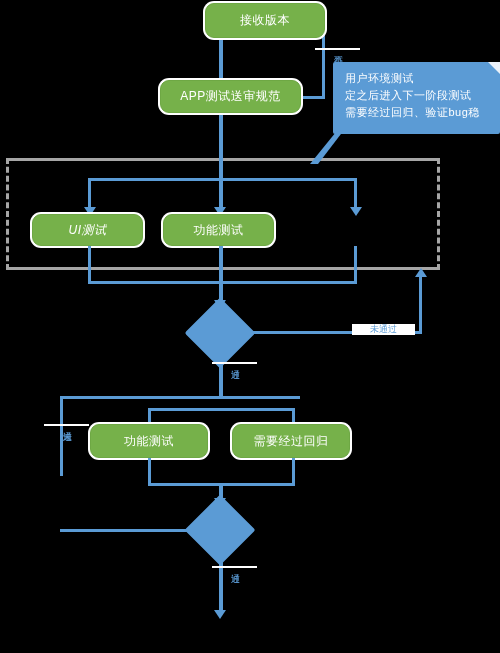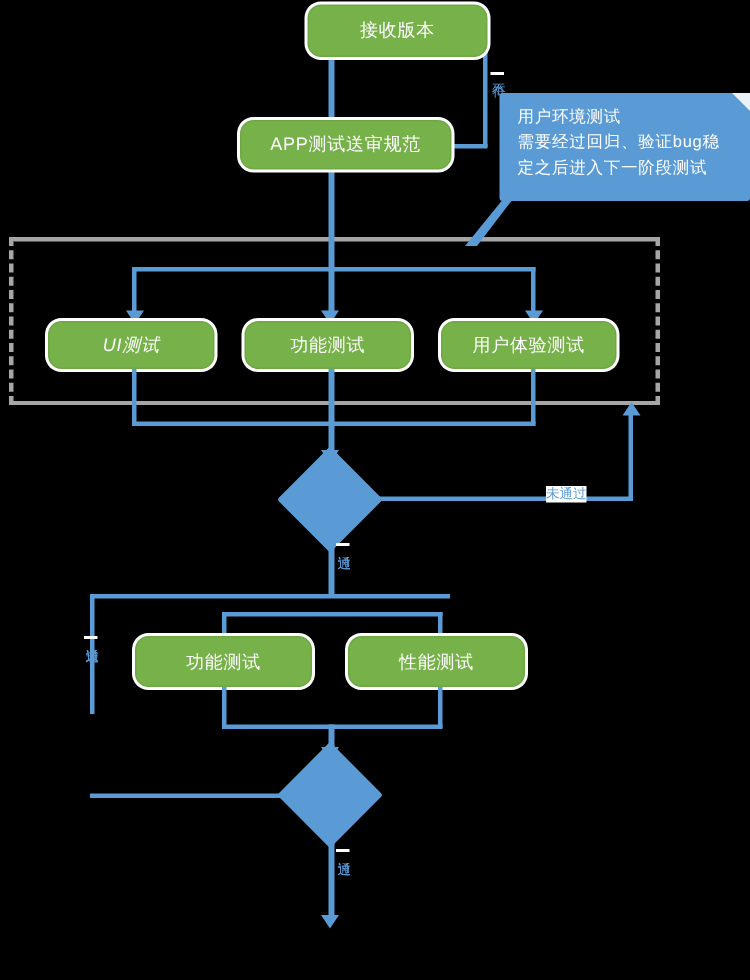--- a/index.html
+++ b/index.html
@@ -80,24 +80,23 @@
     border-right:3px dashed #a6a6a6;
     background:transparent;
   }
   
   .elabel{
     position:absolute;
     background:#ffffff;
     color:#5b9bd5;
     font-size:9px;
     line-height:1.05;
-    padding:1px 0;
+    padding:1px 18px;
     white-space:nowrap;
     letter-spacing:0;
-    margin-left:12px;
   }
   .vlabel{
     writing-mode:vertical-rl;
     text-orientation:upright;
   }
   .tail{position:absolute;}
 </style>
 </head>
 <body>
 
@@ -127,36 +126,33 @@
     <span>接收版本</span>
   </div>
 
   <div class="node proc" style="left:160px;top:80px;width:141px;height:33px;">
     <span>APP测试送审规范</span>
   </div>
 
   <div class="node callout" style="left:333px;top:62px;width:167px;height:72px;">
     <span class="fold"></span>
     <div>用户环境测试</div>
+    <div>定之后进入下一阶段测试</div>
     <div>需要经过回归、验证bug稳</div>
-    <div>定之后进入下一阶段测试</div>
   </div>
 
   <svg class="tail" style="left:306px;top:130px;width:40px;height:36px;" viewBox="0 0 40 36">
     <polygon points="38,0 30,2 4,34 12,34" fill="#5b9bd5"></polygon>
   </svg>
 
   <div class="node proc" style="left:32px;top:214px;width:111px;height:32px;font-style:italic;">
     <span>UI测试</span>
   </div>
   <div class="node proc" style="left:163px;top:214px;width:111px;height:32px;">
     <span>功能测试</span>
-  </div>
-  <div class="node proc" style="left:294px;top:214px;width:117px;height:32px;">
-    <span>用户体验测试</span>
   </div>
 
   <div class="ln lnv" style="left:88px;top:246px;width:3px;height:37px;"></div>
   <div class="ln lnv" style="left:218.5px;top:246px;width:4px;height:37px;"></div>
   <div class="ln lnv" style="left:354px;top:246px;width:3px;height:37px;"></div>
   <div class="ln lnh" style="left:88px;top:281px;width:269px;height:3px;"></div>
   <div class="ln lnv" style="left:218.5px;top:281px;width:4px;height:26px;"></div>
   <div class="arrow-d" style="left:214px;top:300px;"></div>
 
   <div class="node diamond" style="left:195px;top:308px;width:50px;height:50px;">
@@ -177,21 +173,21 @@
   <div class="ln lnh" style="left:148px;top:408px;width:147px;height:3px;"></div>
   <div class="ln lnv" style="left:292px;top:408px;width:3px;height:18px;"></div>
   <div class="arrow-d" style="left:143.5px;top:422px;"></div>
   <div class="arrow-d" style="left:287.5px;top:422px;"></div>
   <div class="elabel vlabel" style="left:44px;top:424px;">未通过</div>
 
   <div class="node proc" style="left:90px;top:424px;width:118px;height:34px;">
     <span>功能测试</span>
   </div>
   <div class="node proc" style="left:232px;top:424px;width:118px;height:34px;">
-    <span>性能测试</span>
+    <span>需要经过回归</span>
   </div>
 
   <div class="ln lnv" style="left:148px;top:458px;width:3px;height:27px;"></div>
   <div class="ln lnv" style="left:292px;top:458px;width:3px;height:27px;"></div>
   <div class="ln lnh" style="left:148px;top:483px;width:147px;height:3px;"></div>
   <div class="ln lnv" style="left:218.5px;top:483px;width:4px;height:22px;"></div>
   <div class="arrow-d" style="left:214px;top:498px;"></div>
 
   <div class="ln lnh" style="left:60px;top:529px;width:136px;height:3px;"></div>
 

